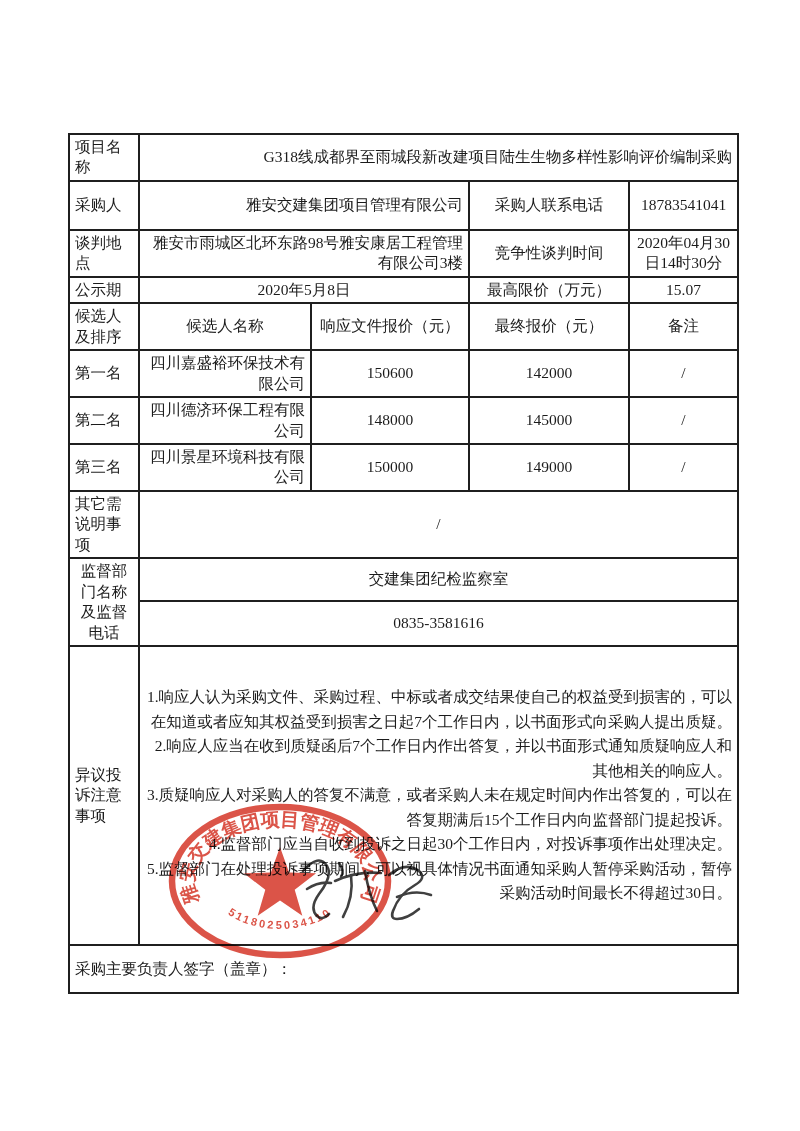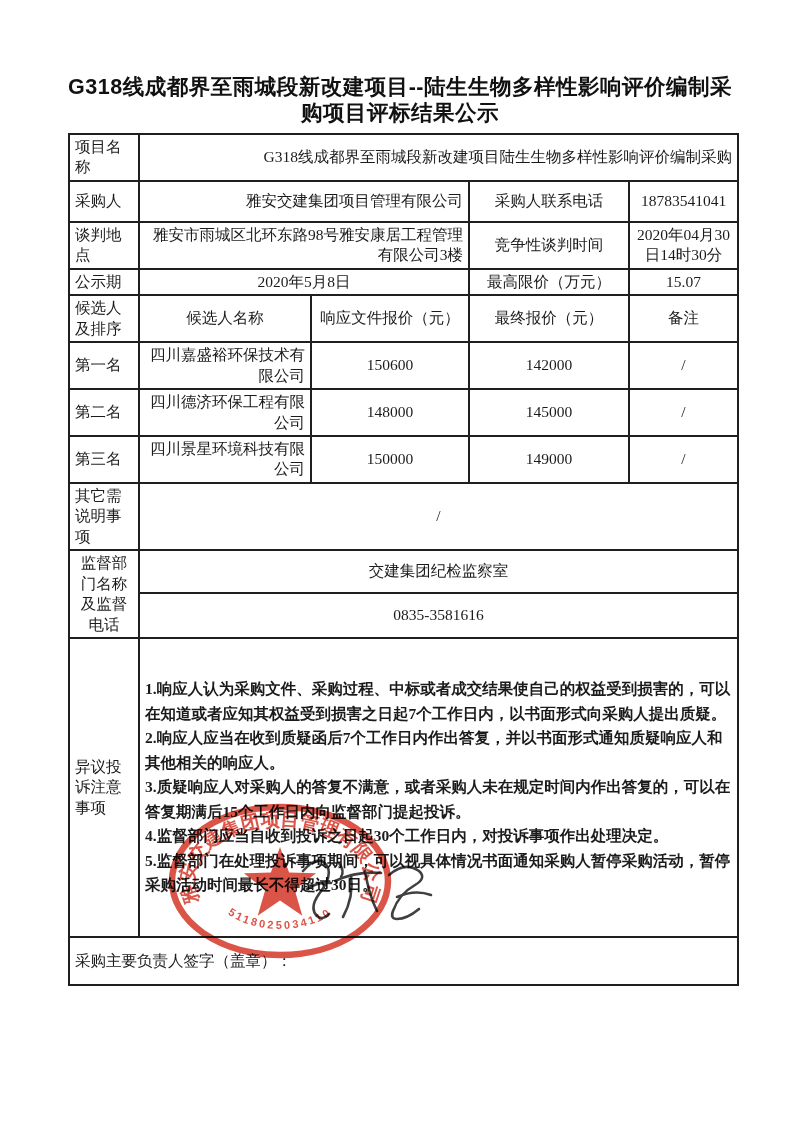--- a/index.html
+++ b/index.html
@@ -20,46 +20,45 @@
   }
   table.doc td{
     border:2px solid #1f1f1f;padding:2px 5px;vertical-align:middle;
     overflow:hidden;
   }
   td.lbl{text-align:left;padding-left:4px;padding-right:2px;}
   td.lblc{text-align:center;padding-left:2px;padding-right:2px;border-radius:12px;}
   td.c{text-align:center;}
   td.l{text-align:right;padding-left:7px;}
   td.obj{vertical-align:middle;padding:8px 10px 8px 8px;}
-  .obj-line{text-align:left;line-height:1.58;font-weight:bold;}
+  .obj-line{text-align:right;line-height:1.58;}
   td.sig{padding-left:8px;}
   .stamp{position:absolute;left:163px;top:799px;mix-blend-mode:multiply;opacity:.88;}
   .signature{position:absolute;left:293px;top:845px;mix-blend-mode:multiply;opacity:.9;}
 </style>
 </head>
 <body>
 
 <div class="page">
 
-  <div class="doc-title">G318线成都界至雨城段新改建项目--陆生生物多样性影响评价编制采购项目评标结果公示</div>
 
   <table class="doc">
     <colgroup>
       <col style="width:70px">
         <col style="width:172px">
         <col style="width:158px">
       <col style="width:160px">
         <col style="width:109px">
     </colgroup>
     <tbody>
       <tr style="height:44px">
         <td class="lbl">项目名称</td>
         <td class="l" colspan="4">G318线成都界至雨城段新改建项目陆生生物多样性影响评价编制采购</td>
       </tr>
-      <tr style="height:41px">
+      <tr style="height:49px">
         <td class="lbl">采购人</td>
         <td class="l" colspan="2">雅安交建集团项目管理有限公司</td>
         <td class="c">采购人联系电话</td>
         <td class="c">18783541041</td>
       </tr>
       <tr style="height:46px">
         <td class="lbl">谈判地点</td>
         <td class="l" colspan="2">雅安市雨城区北环东路98号雅安康居工程管理有限公司3楼</td>
         <td class="c">竞争性谈判时间</td>
         <td class="c">2020年04月30日14时30分</td>

